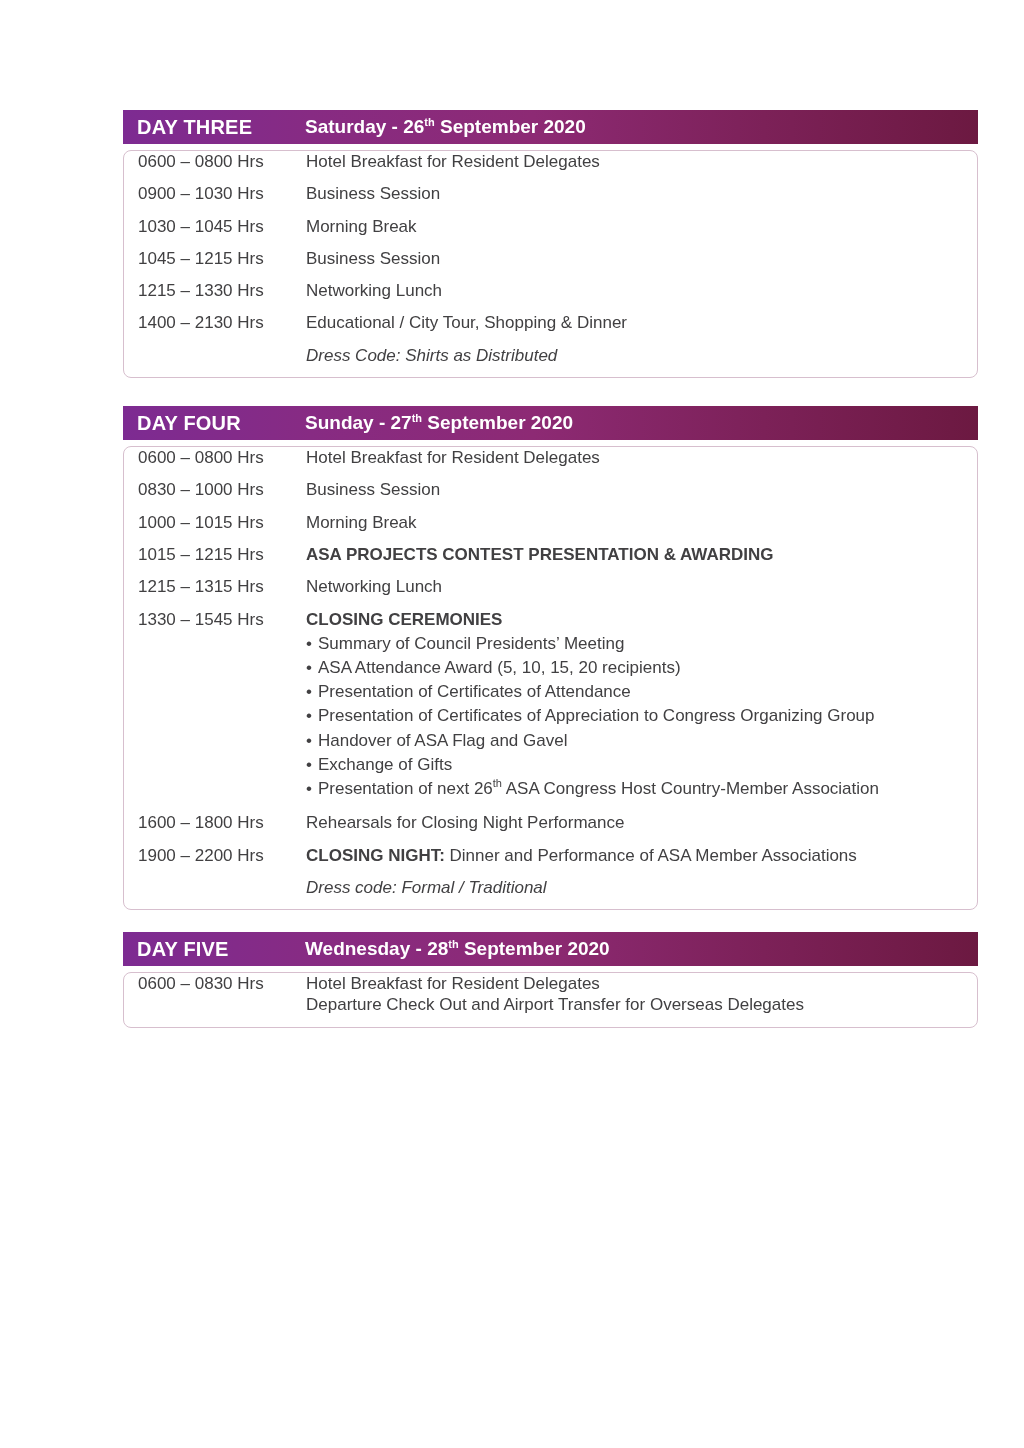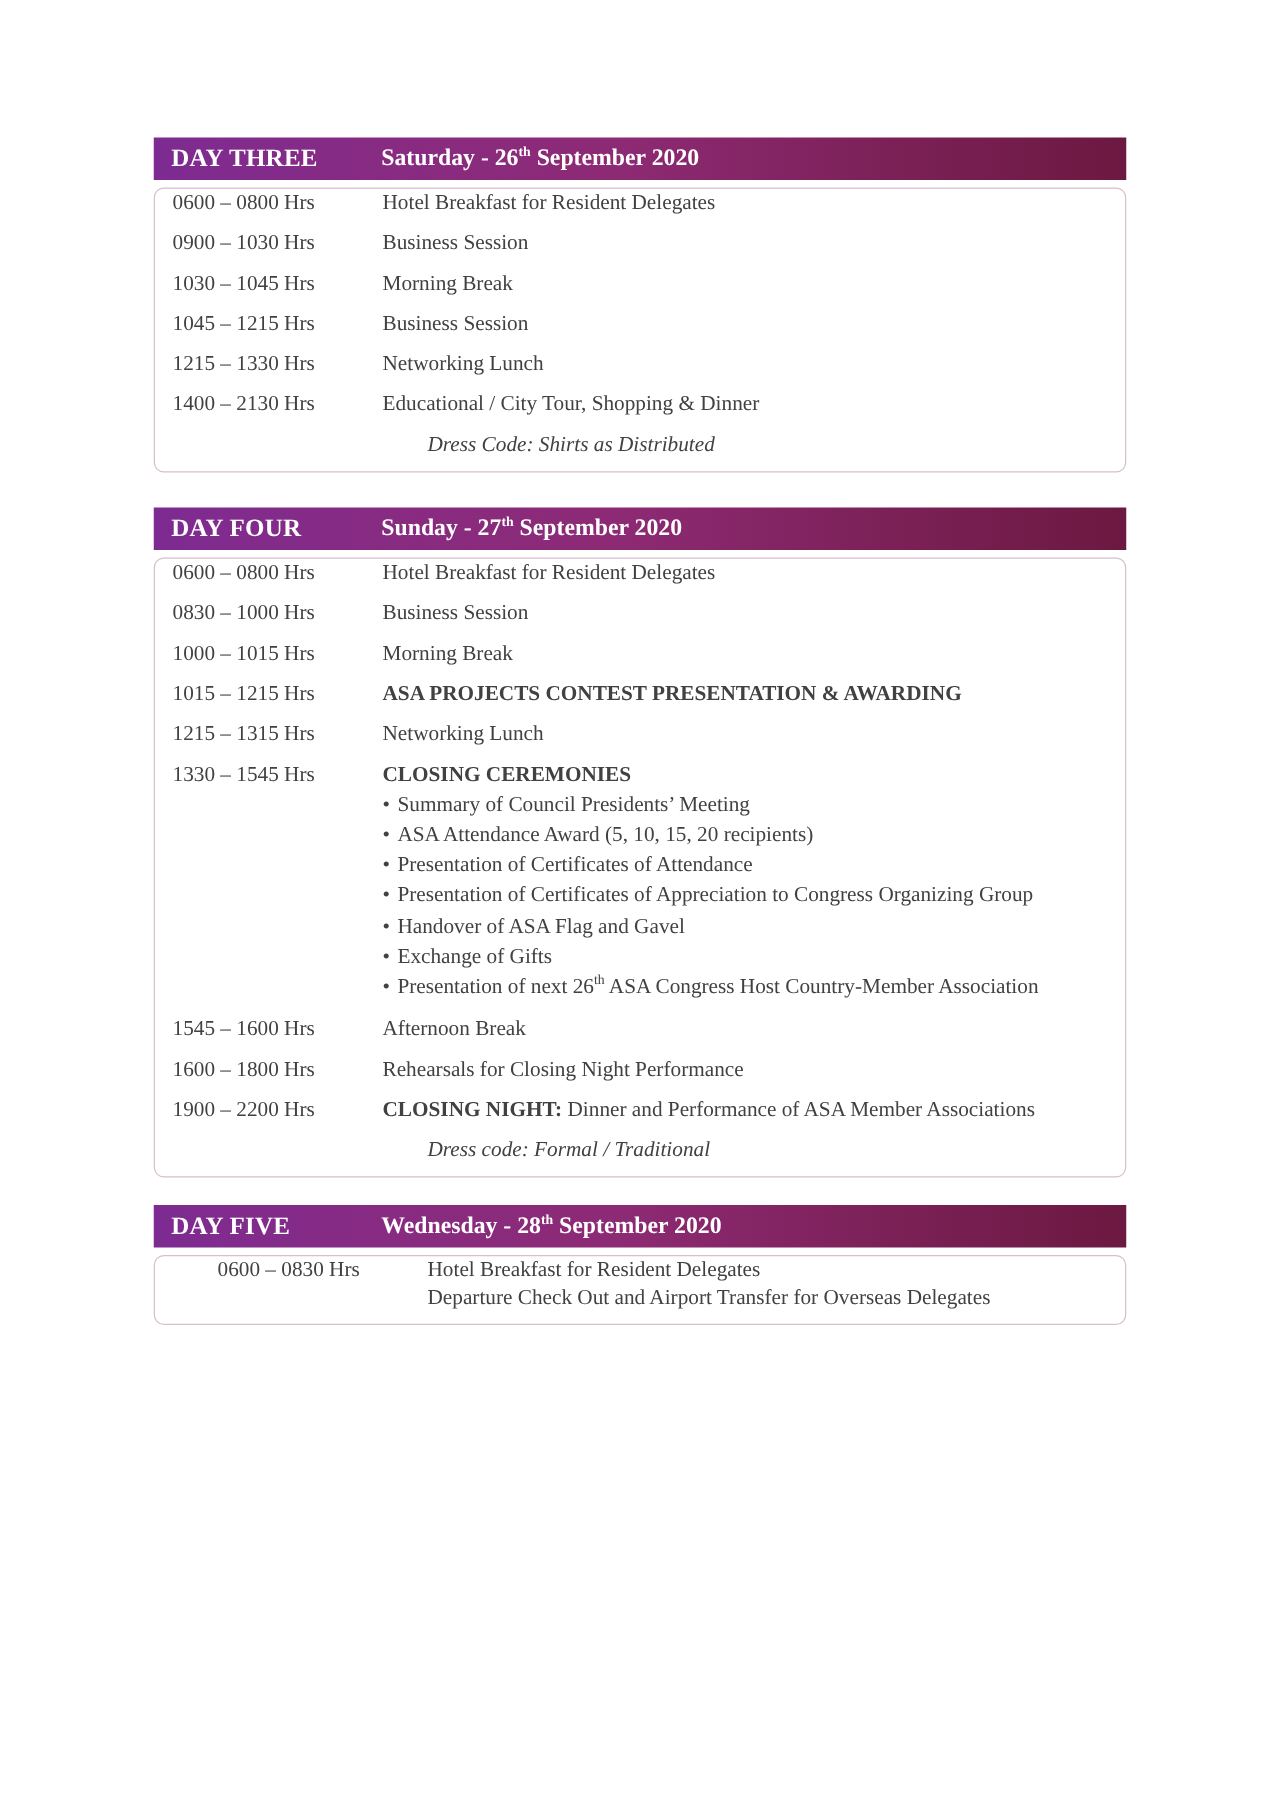--- a/index.html
+++ b/index.html
@@ -14,21 +14,21 @@
     font-family: "Liberation Sans", sans-serif;
     color: #414042;
     overflow: hidden;
   }
   .page {
     position: absolute;
     left: 123px;
     top: 110px;
     width: 778px;
   }
-  .section { width: 778px; font-family: Liberation Serif, serif; }
+  .section { width: 855px; }
   .section.gap-lg { margin-top: 28px; }
   .section.gap-sm { margin-top: 22px; }
 
   .day-header {
     height: 34px;
     background: linear-gradient(90deg, #7d2b92 0%, #872b83 22%, #8d2a74 48%, #7c2158 75%, #6c1941 100%);
     color: #ffffff;
     display: flex;
     align-items: center;
     font-weight: bold;
@@ -56,21 +56,21 @@
     padding: 0 14px 11px 14px;
     background: #ffffff;
   }
   .row {
     display: flex;
     align-items: flex-start;
     margin-bottom: 11px;
     font-size: 17px;
     line-height: 21.3px;
   }
-  .row:last-child { margin-bottom: 0; margin-left: 36px; }
+  .row:last-child { margin-bottom: 0; }
   .time {
     width: 168px;
     flex: none;
   }
   .event { flex: 1; }
   .bold { font-weight: bold; }
   .italic { font-style: italic; }
   .bullets { margin-top: 2px; }
   .bullet-line {
     line-height: 24.2px;
@@ -154,24 +154,20 @@
             <div class="bullet-line"><span class="bullet-glyph">•</span><span>ASA Attendance Award (5, 10, 15, 20 recipients)</span></div>
             <div class="bullet-line"><span class="bullet-glyph">•</span><span>Presentation of Certificates of Attendance</span></div>
             <div class="bullet-line"><span class="bullet-glyph">•</span><span>Presentation of Certificates of Appreciation to Congress Organizing Group</span></div>
             <div class="bullet-line"><span class="bullet-glyph">•</span><span>Handover of ASA Flag and Gavel</span></div>
             <div class="bullet-line"><span class="bullet-glyph">•</span><span>Exchange of Gifts</span></div>
             <div class="bullet-line"><span class="bullet-glyph">•</span><span>Presentation of next 26</span><sup class="sp">th</sup><span> ASA Congress Host Country-Member Association</span></div>
           </div>
         </div>
       </div>
       <div class="row">
-        <div class="time">1545 – 1600 Hrs</div>
-        <div class="event">Afternoon Break</div>
-      </div>
-      <div class="row">
         <div class="time">1600 – 1800 Hrs</div>
         <div class="event">Rehearsals for Closing Night Performance</div>
       </div>
       <div class="row">
         <div class="time">1900 – 2200 Hrs</div>
         <div class="event"><span class="bold">CLOSING NIGHT:</span><span> Dinner and Performance of ASA Member Associations</span></div>
       </div>
       <div class="row">
         <div class="time"></div>
         <div class="event italic">Dress code: Formal / Traditional</div>

